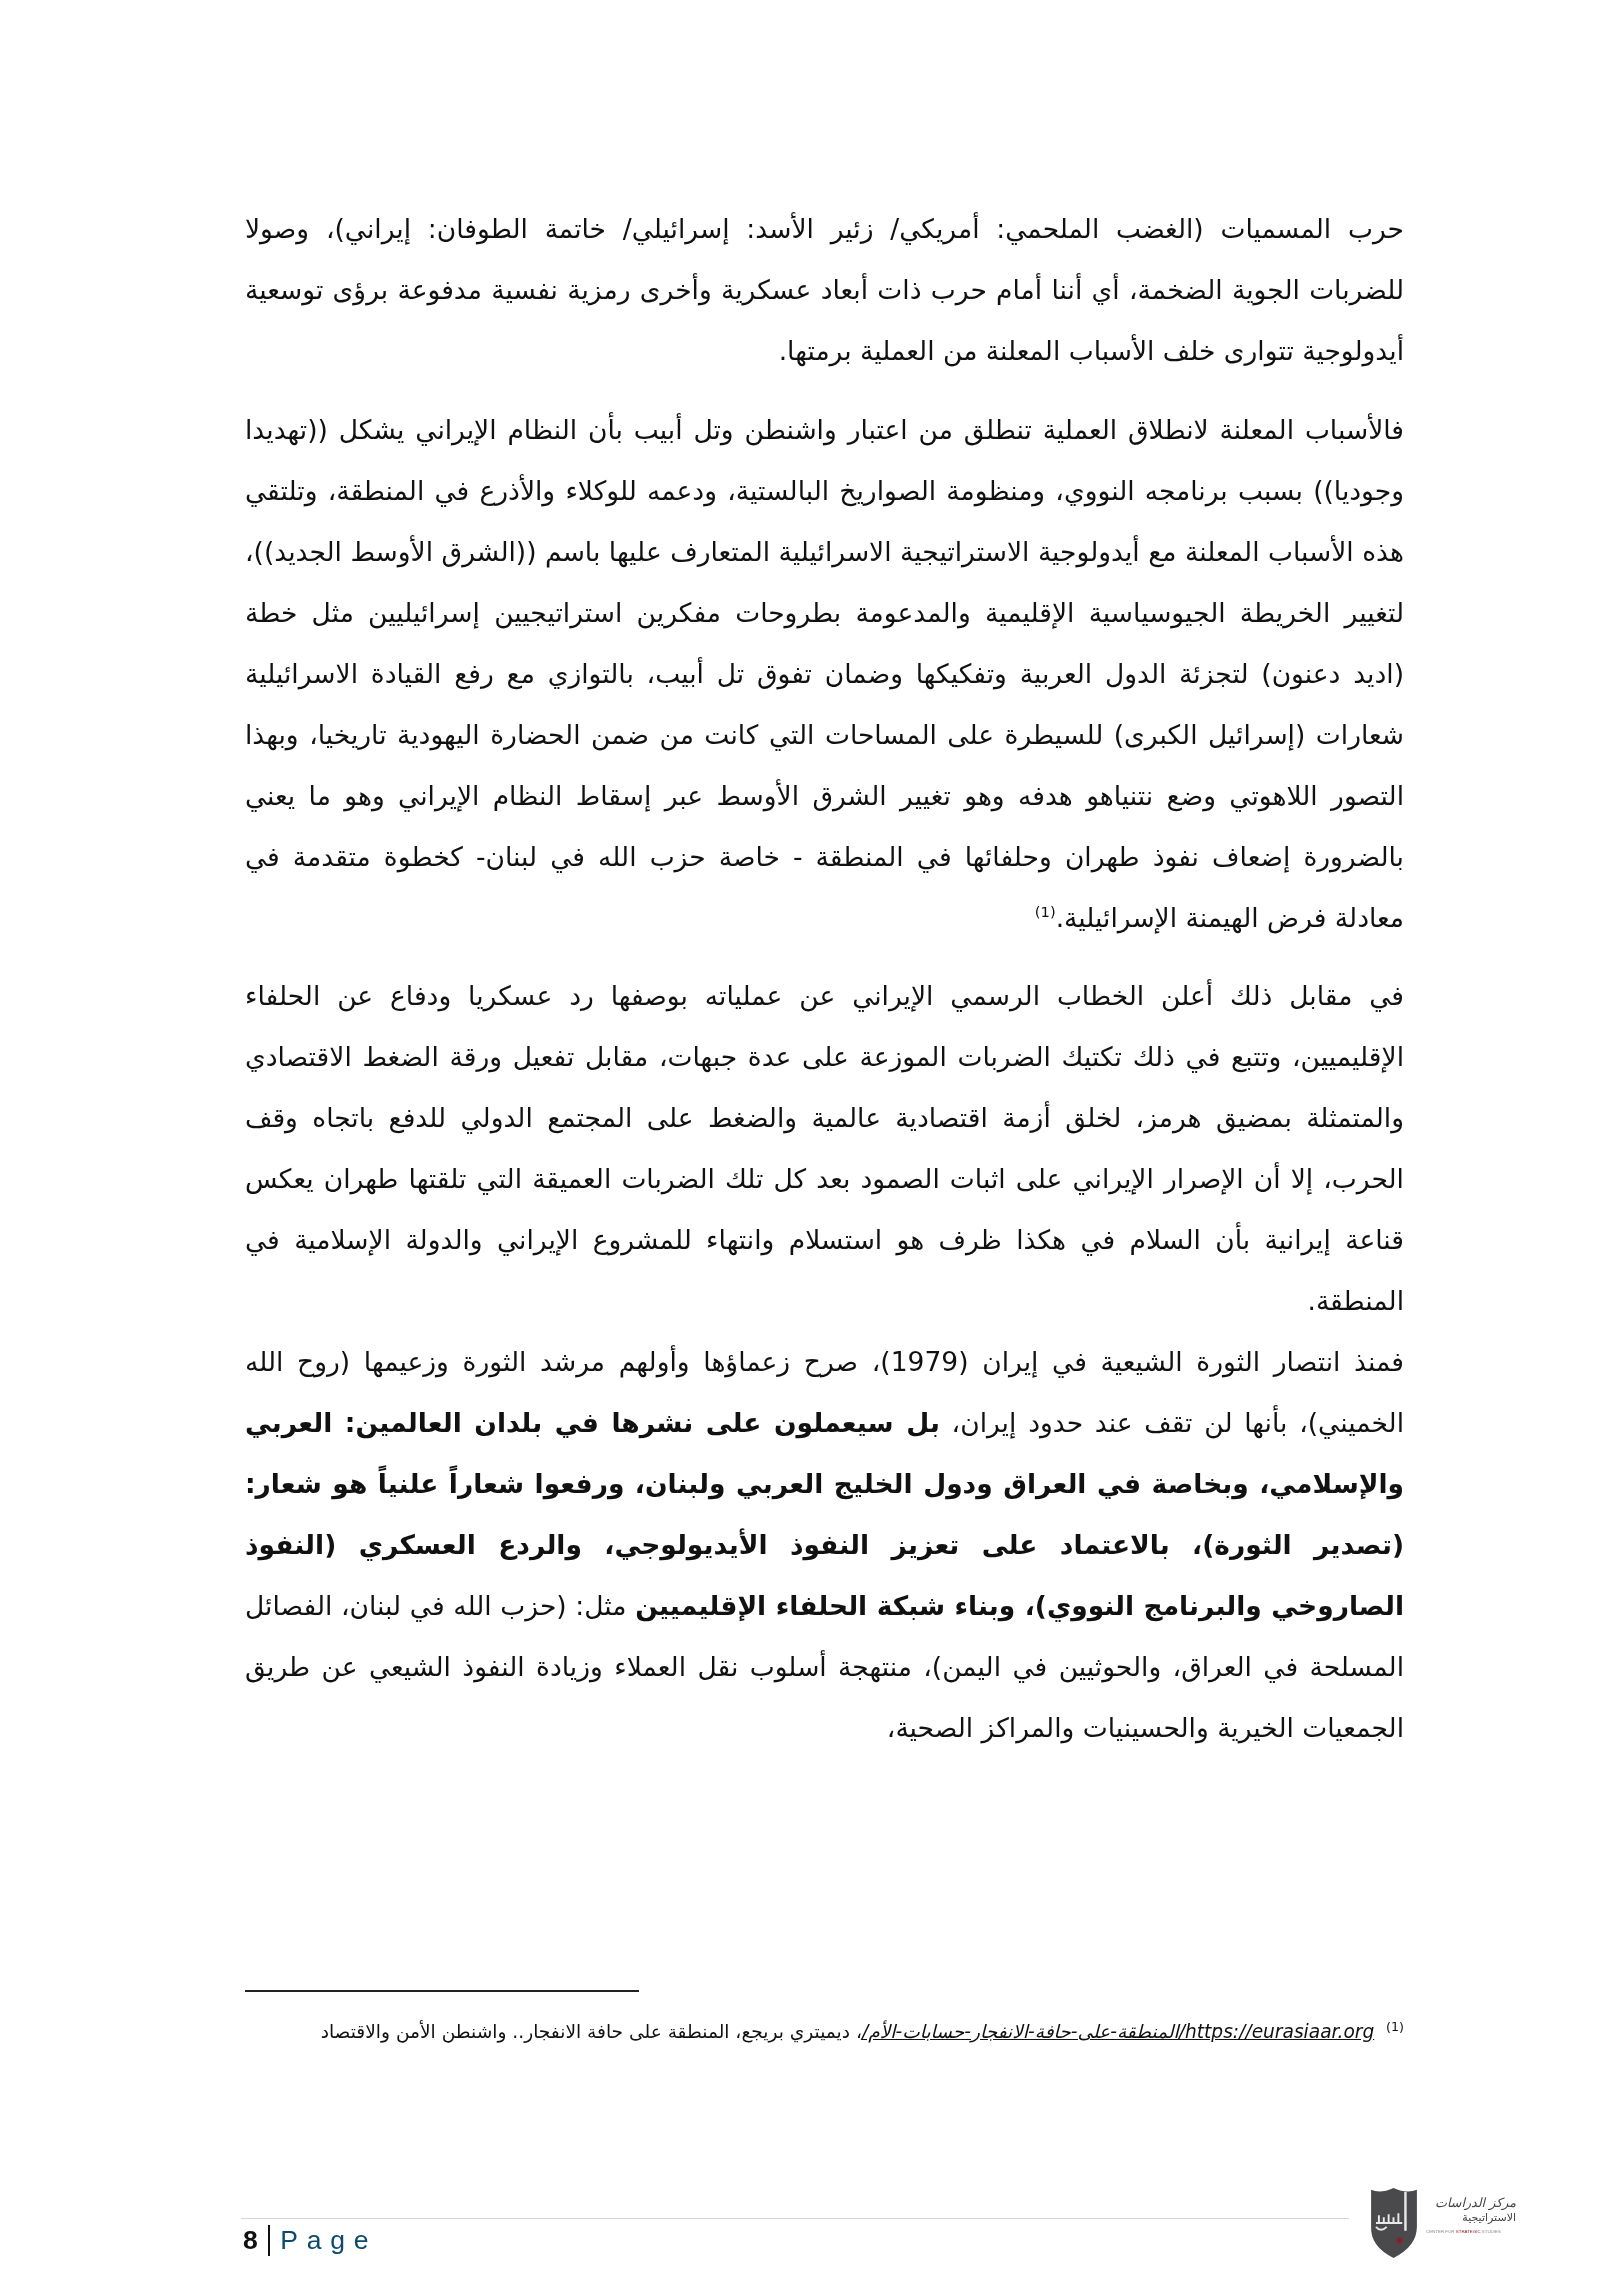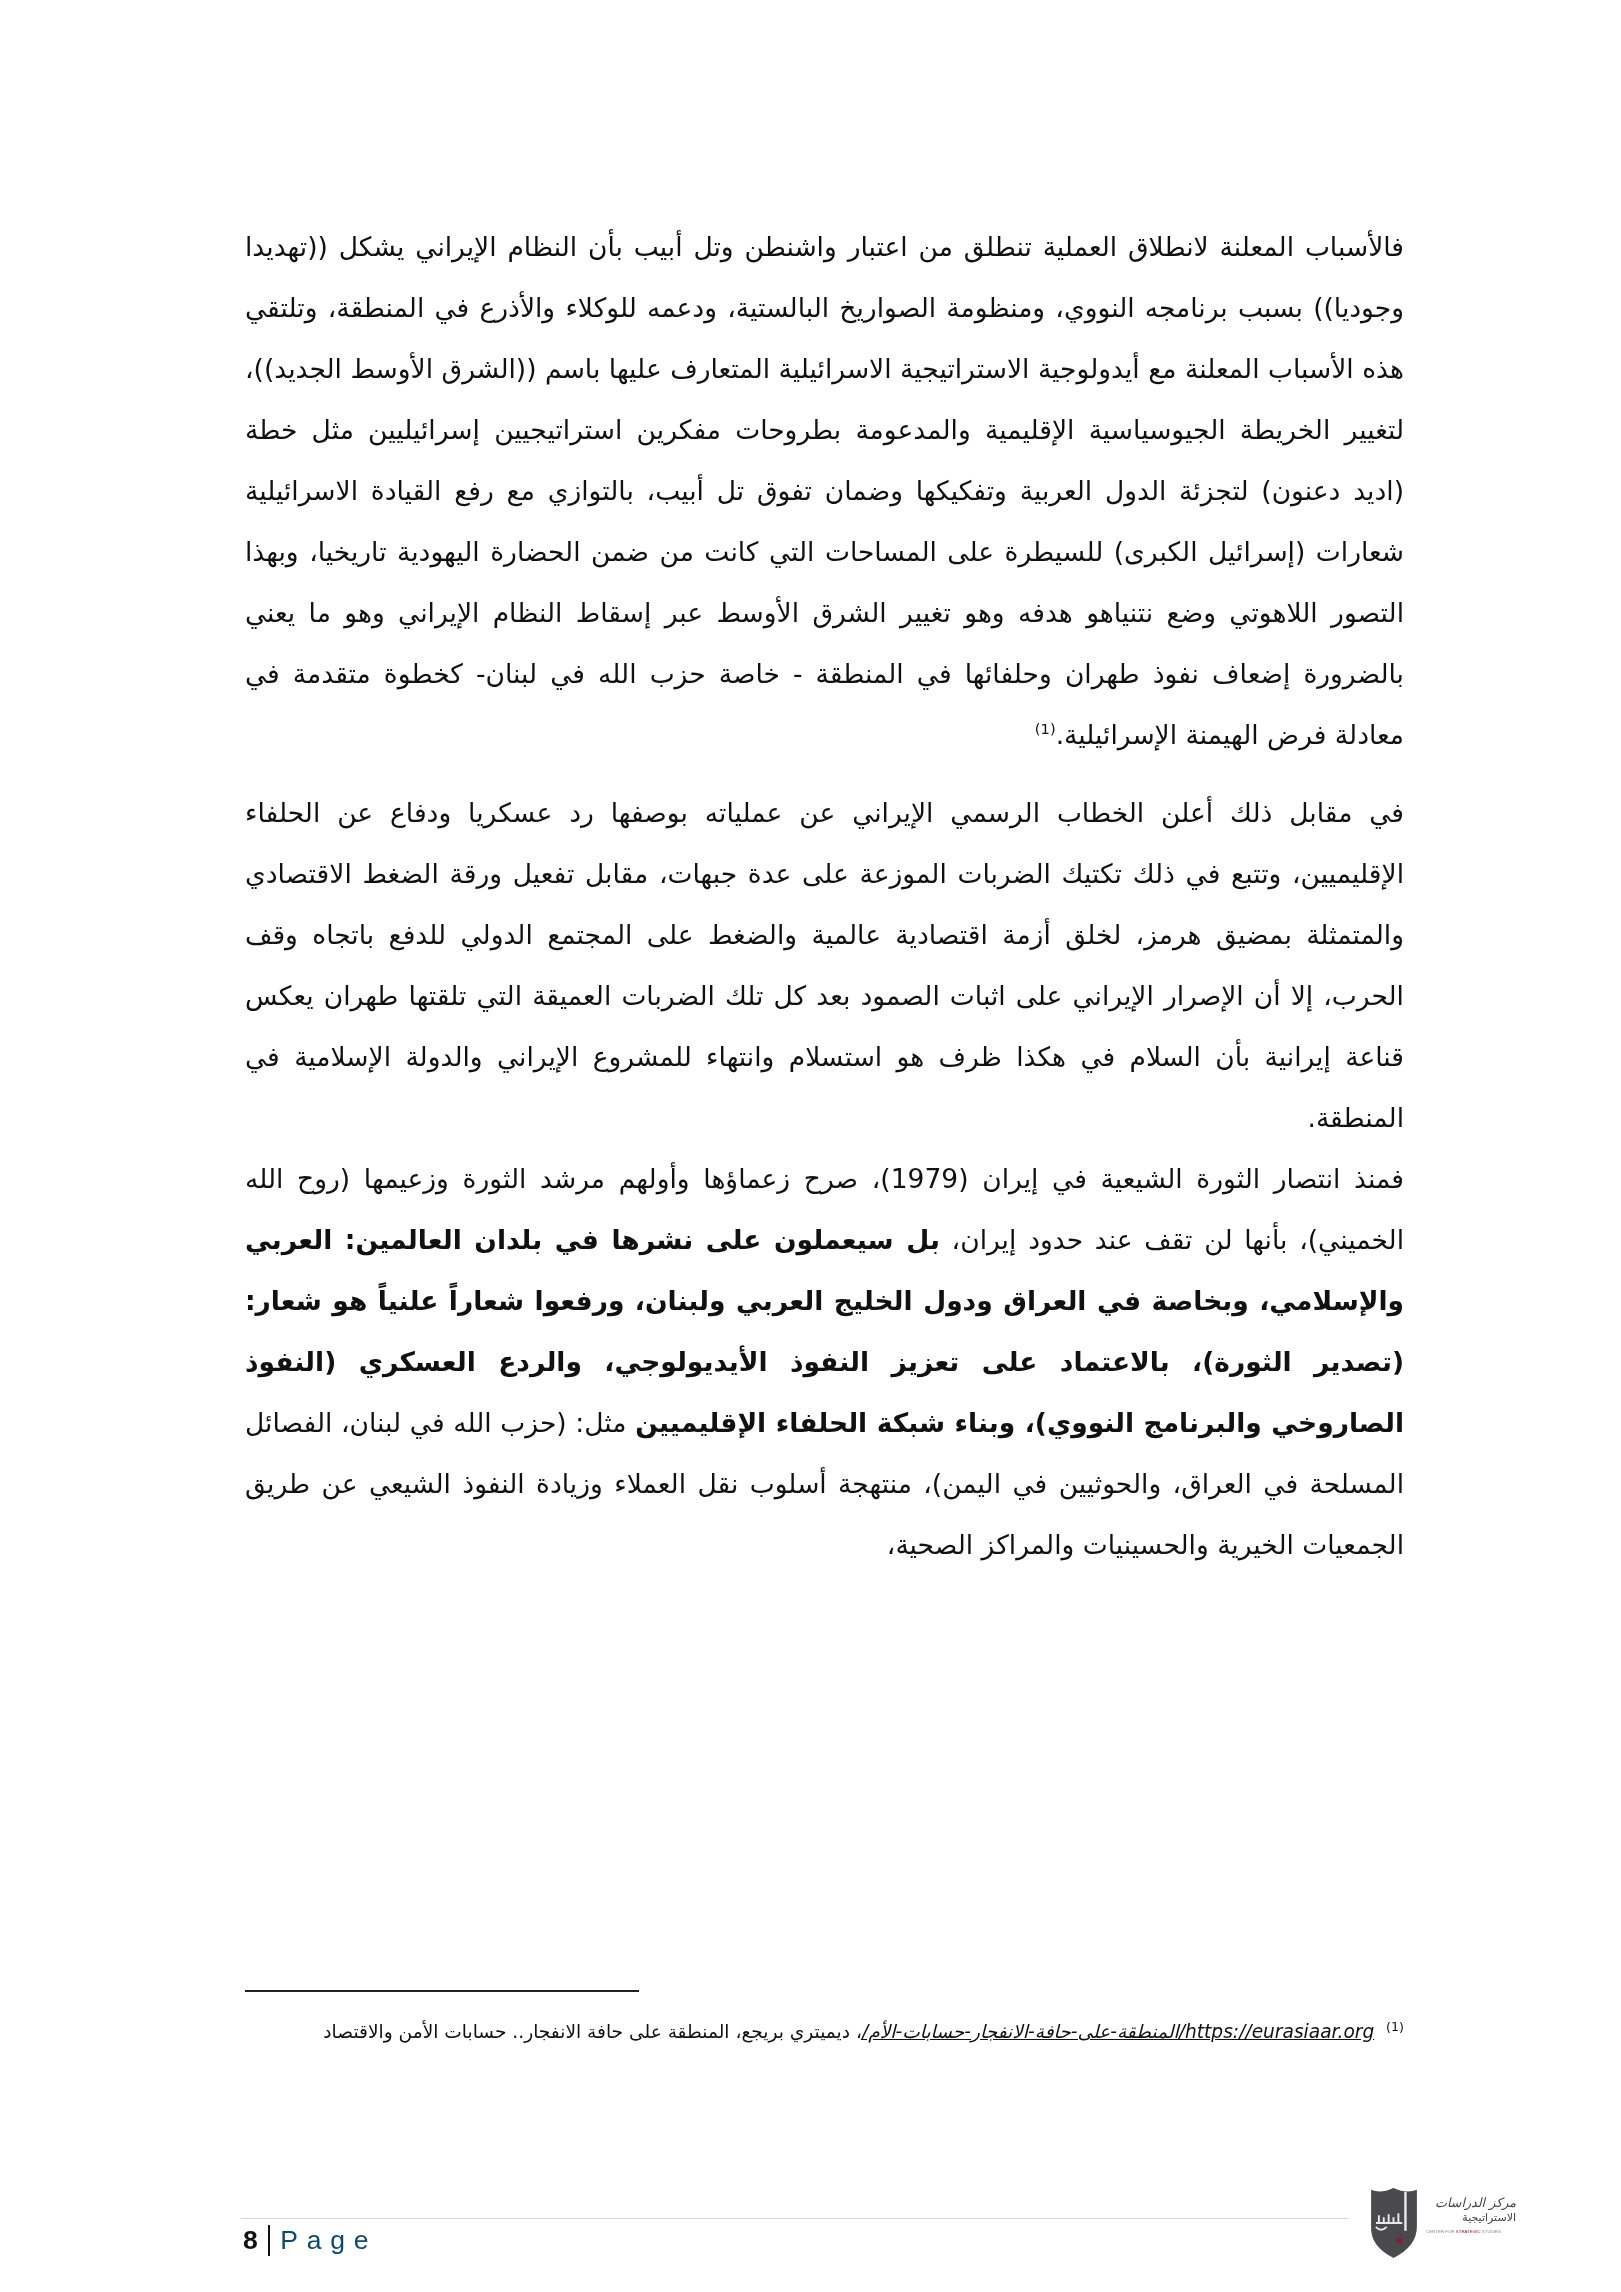--- a/index.html
+++ b/index.html
@@ -30,32 +30,33 @@
   .logo-ar2 { font-size:11px; color:#444; line-height:14.7px; display:block; letter-spacing:1px; }
   .logo-en { font-size:4.4px; color:#888; display:block; direction:ltr; text-align:left; margin-top:3.9px; white-space:nowrap; font-family:"Liberation Sans", sans-serif; }
   .logo-en .red { color:#8e1b2b; }
 </style>
 </head>
 <body>
 
 <div class="page">
 
   <div class="body-text">
+    <p class="para"><span>حرب المسميات (الغضب الملحمي: أمريكي/ زئير الأسد: إسرائيلي/ خاتمة الطوفان: إيراني)، وصولا للضربات الجوية الضخمة، أي أننا أمام حرب ذات أبعاد عسكرية وأخرى رمزية نفسية مدفوعة برؤى توسعية أيدولوجية تتوارى خلف الأسباب المعلنة من العملية برمتها.</span></p>
 
     <p class="para gap"><span>فالأسباب المعلنة لانطلاق العملية تنطلق من اعتبار واشنطن وتل أبيب بأن النظام الإيراني يشكل ((تهديدا وجوديا)) بسبب برنامجه النووي، ومنظومة الصواريخ البالستية، ودعمه للوكلاء والأذرع في المنطقة، وتلتقي هذه الأسباب المعلنة مع أيدولوجية الاستراتيجية الاسرائيلية المتعارف عليها باسم ((الشرق الأوسط الجديد))، لتغيير الخريطة الجيوسياسية الإقليمية والمدعومة بطروحات مفكرين استراتيجيين إسرائيليين مثل خطة (اديد دعنون) لتجزئة الدول العربية وتفكيكها وضمان تفوق تل أبيب، بالتوازي مع رفع القيادة الاسرائيلية شعارات (إسرائيل الكبرى) للسيطرة على المساحات التي كانت من ضمن الحضارة اليهودية تاريخيا، وبهذا التصور اللاهوتي وضع نتنياهو هدفه وهو تغيير الشرق الأوسط عبر إسقاط النظام الإيراني وهو ما يعني بالضرورة إضعاف نفوذ طهران وحلفائها في المنطقة - خاصة حزب الله في لبنان- كخطوة متقدمة في معادلة فرض الهيمنة الإسرائيلية.</span><sup class="fn">(1)</sup></p>
 
     <p class="para gap"><span>في مقابل ذلك أعلن الخطاب الرسمي الإيراني عن عملياته بوصفها رد عسكريا ودفاع عن الحلفاء الإقليميين، وتتبع في ذلك تكتيك الضربات الموزعة على عدة جبهات، مقابل تفعيل ورقة الضغط الاقتصادي والمتمثلة بمضيق هرمز، لخلق أزمة اقتصادية عالمية والضغط على المجتمع الدولي للدفع باتجاه وقف الحرب، إلا أن الإصرار الإيراني على اثبات الصمود بعد كل تلك الضربات العميقة التي تلقتها طهران يعكس قناعة إيرانية بأن السلام في هكذا ظرف هو استسلام وانتهاء للمشروع الإيراني والدولة الإسلامية في المنطقة.</span></p>
 
     <p class="para"><span>فمنذ انتصار الثورة الشيعية في إيران (1979)، صرح زعماؤها وأولهم مرشد الثورة وزعيمها (روح الله الخميني)، بأنها لن تقف عند حدود إيران، </span><span class="bold">بل سيعملون على نشرها في بلدان العالمين: العربي والإسلامي، وبخاصة في العراق ودول الخليج العربي ولبنان، ورفعوا شعاراً علنياً هو شعار: (تصدير الثورة)، بالاعتماد على تعزيز النفوذ الأيديولوجي، والردع العسكري (النفوذ الصاروخي والبرنامج النووي)، وبناء شبكة الحلفاء الإقليميين</span><span> مثل: (حزب الله في لبنان، الفصائل المسلحة في العراق، والحوثيين في اليمن)، منتهجة أسلوب نقل العملاء وزيادة النفوذ الشيعي عن طريق الجمعيات الخيرية والحسينيات والمراكز الصحية،</span></p>
   </div>
 
   <div class="fn-sep"></div>
 
   <div class="footnote">
-    <span class="num">(1)</span><span class="link">https://eurasiaar.org/المنطقة-على-حافة-الانفجار-حسابات-الأم/</span><span>، ديميتري بريجع، المنطقة على حافة الانفجار.. حسابات الأمن والاقتصاد</span>
+    <span class="num">(1)</span><span class="link">https://eurasiaar.org/المنطقة-على-حافة-الانفجار-حسابات-الأم/</span><span>، ديميتري بريجع، المنطقة على حافة الانفجار.. واشنطن الأمن والاقتصاد</span>
   </div>
 
   <div class="footer-line"></div>
 
   <div class="page-num">
     <span class="n">8</span>
     <span class="bar"></span>
     <span class="label">Page</span>
   </div>
 

